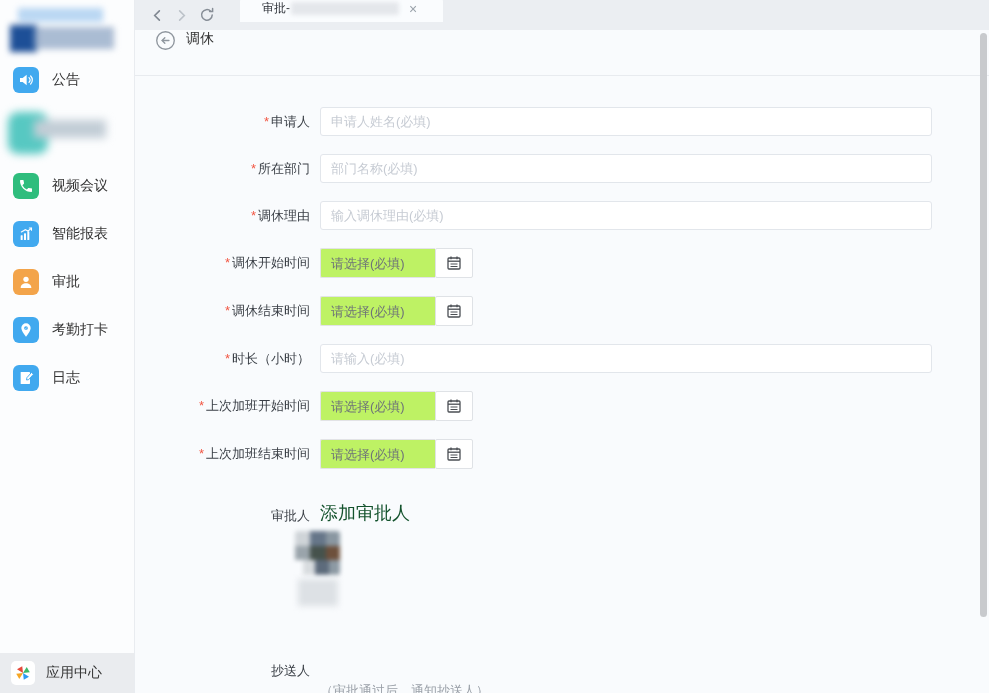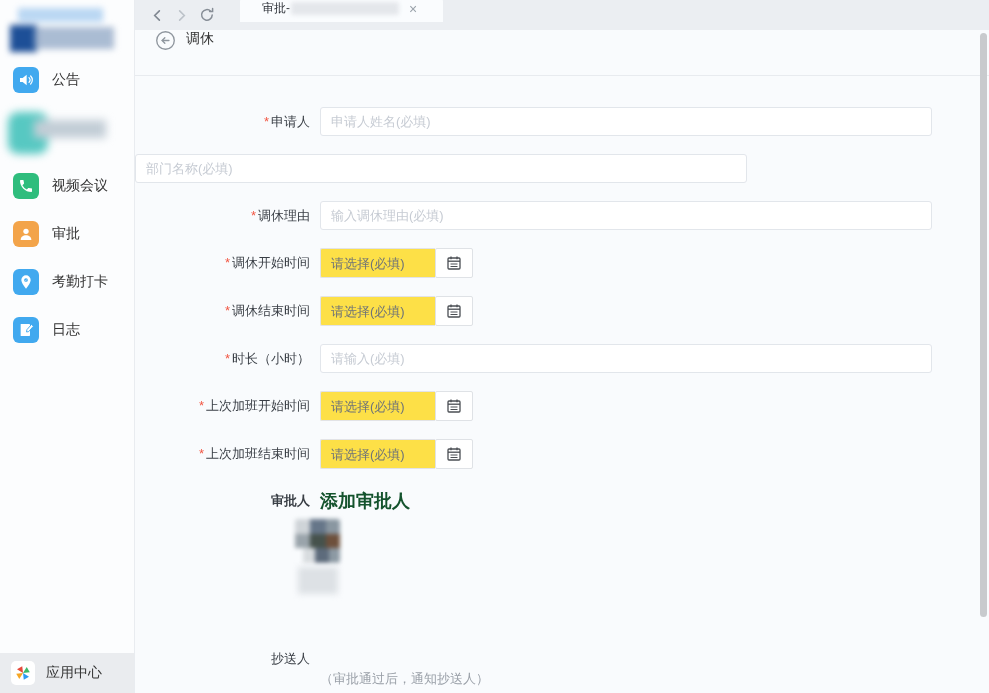--- a/index.html
+++ b/index.html
@@ -42,28 +42,28 @@
   .page-title { font-size:14px; color:#333; }
 
   .form { padding-top:31px; }
   .row { display:flex; align-items:center; margin-bottom:18px; }
   .lab { width:175px; text-align:right; font-size:13px; color:#3a3f46; flex:none; margin-right:10px; white-space:nowrap; }
   .req { color:#f25643; margin-right:2px; }
   .inp { width:612px; height:29px; background:#fff; border:1px solid #e2e6eb; border-radius:3px;
          padding:0 10px; font-size:13px; color:#333; outline:none; }
   .inp::placeholder { color:#c6cbd3; }
   .date-wrap { display:flex; }
-  .date-inp { width:115px; height:30px; background:#fde047; border:1px solid #e2e3e6; border-right:none;
+  .date-inp { width:115px; height:30px; background:#bef264; border:1px solid #e2e3e6; border-right:none;
               border-radius:2px 0 0 2px; padding:0 10px; font-size:13px; color:#555; outline:none; }
   .date-inp::placeholder { color:#6d7artifact278; }
   .date-inp::placeholder { color:#6d7278; }
   .cal-btn { width:38px; height:30px; background:#fff; border:1px solid #dfe2e6; border-radius:2px;
              display:flex; align-items:center; justify-content:center; cursor:pointer; }
 
-  .approver-row { display:flex; align-items:center; margin-top:20px;font-weight:bold; }
+  .approver-row { display:flex; align-items:flex-end; margin-top:32px; }
   .link { font-size:18px; color:#14532d; cursor:pointer; text-decoration:none; }
   .avatar-px { position:relative; width:45px; height:44px; margin:6px 0 4px 160px; filter:blur(2px); overflow:hidden; border-radius:3px; }
   .avatar-px i { position:absolute; display:block; }
   .av1 { left:0;  top:0;  width:15px; height:22px; background:#cfd4d8; }
   .av2 { left:15px; top:0; width:16px; height:15px; background:#667689; }
   .av3 { left:31px; top:0; width:14px; height:15px; background:#8a97a1; }
   .av4 { left:0; top:15px; width:15px; height:14px; background:#9aa4ab; }
   .av5 { left:15px; top:15px; width:16px; height:14px; background:#46524c; }
   .av6 { left:31px; top:15px; width:14px; height:14px; background:#6e503c; }
   .av7 { left:8px; top:29px; width:12px; height:15px; background:#d8dcdf; }
@@ -106,20 +106,34 @@
 
     <div class="menu-item">
       <span class="mi-icon" style="background:#2fbd7d">
         <svg viewBox="0 0 24 24">
             <path fill="#fff" d="M6.62 10.79a15.05 15.05 0 006.59 6.59l2.2-2.2a1 1 0 011.01-.25c1.12.37 2.33.57 3.58.57a1 1 0 011 1V20a1 1 0 01-1 1C10.85 21 3 13.15 3 3.99A1 1 0 014 3h3.5a1 1 0 011 1c0 1.25.2 2.46.57 3.58a1 1 0 01-.25 1.01l-2.2 2.2z"></path>
           </svg>
       </span>
       <span class="mi-label">视频会议</span>
     </div>
 
+    <div class="menu-item">
+      <span class="mi-icon" style="background:#41a9ef">
+        <svg viewBox="0 0 24 24">
+            <g fill="#fff">
+              <rect x="4" y="14" width="3" height="7" rx=".8"></rect>
+              <rect x="9" y="11" width="3" height="10" rx=".8"></rect>
+              <rect x="14" y="8" width="3" height="13" rx=".8"></rect>
+            </g>
+            <path d="M5 9l6-3.5 4 2 5-4" stroke="#fff" stroke-width="1.7" fill="none" stroke-linecap="round"></path>
+            <path d="M17 3h3.2v3.2" stroke="#fff" stroke-width="1.7" fill="none" stroke-linecap="round"></path>
+          </svg>
+      </span>
+      <span class="mi-label">智能报表</span>
+    </div>
 
     <div class="menu-item">
       <span class="mi-icon" style="background:#f3a44a">
         <svg viewBox="0 0 24 24" fill="#fff">
             <circle cx="12" cy="8" r="4"></circle>
             <path d="M4 20.5c0-4.2 3.6-6.8 8-6.8s8 2.6 8 6.8v.5H4v-.5z"></path>
           </svg>
       </span>
       <span class="mi-label">审批</span>
     </div>
@@ -197,20 +211,21 @@
       </div>
 
       <div class="form">
 
         <div class="row">
           <label class="lab"><span class="req">*</span><span>申请人</span></label>
           <input class="inp" type="text" placeholder="申请人姓名(必填)" style="">
         </div>
 
         <div class="row">
+          <label class="lab"><span class="req">*</span><span>所在部门</span></label>
           <input class="inp" type="text" placeholder="部门名称(必填)" style="">
         </div>
 
         <div class="row">
           <label class="lab"><span class="req">*</span><span>调休理由</span></label>
           <input class="inp" type="text" placeholder="输入调休理由(必填)" style="">
         </div>
 
         <div class="row">
           <label class="lab"><span class="req">*</span><span>调休开始时间</span></label>

